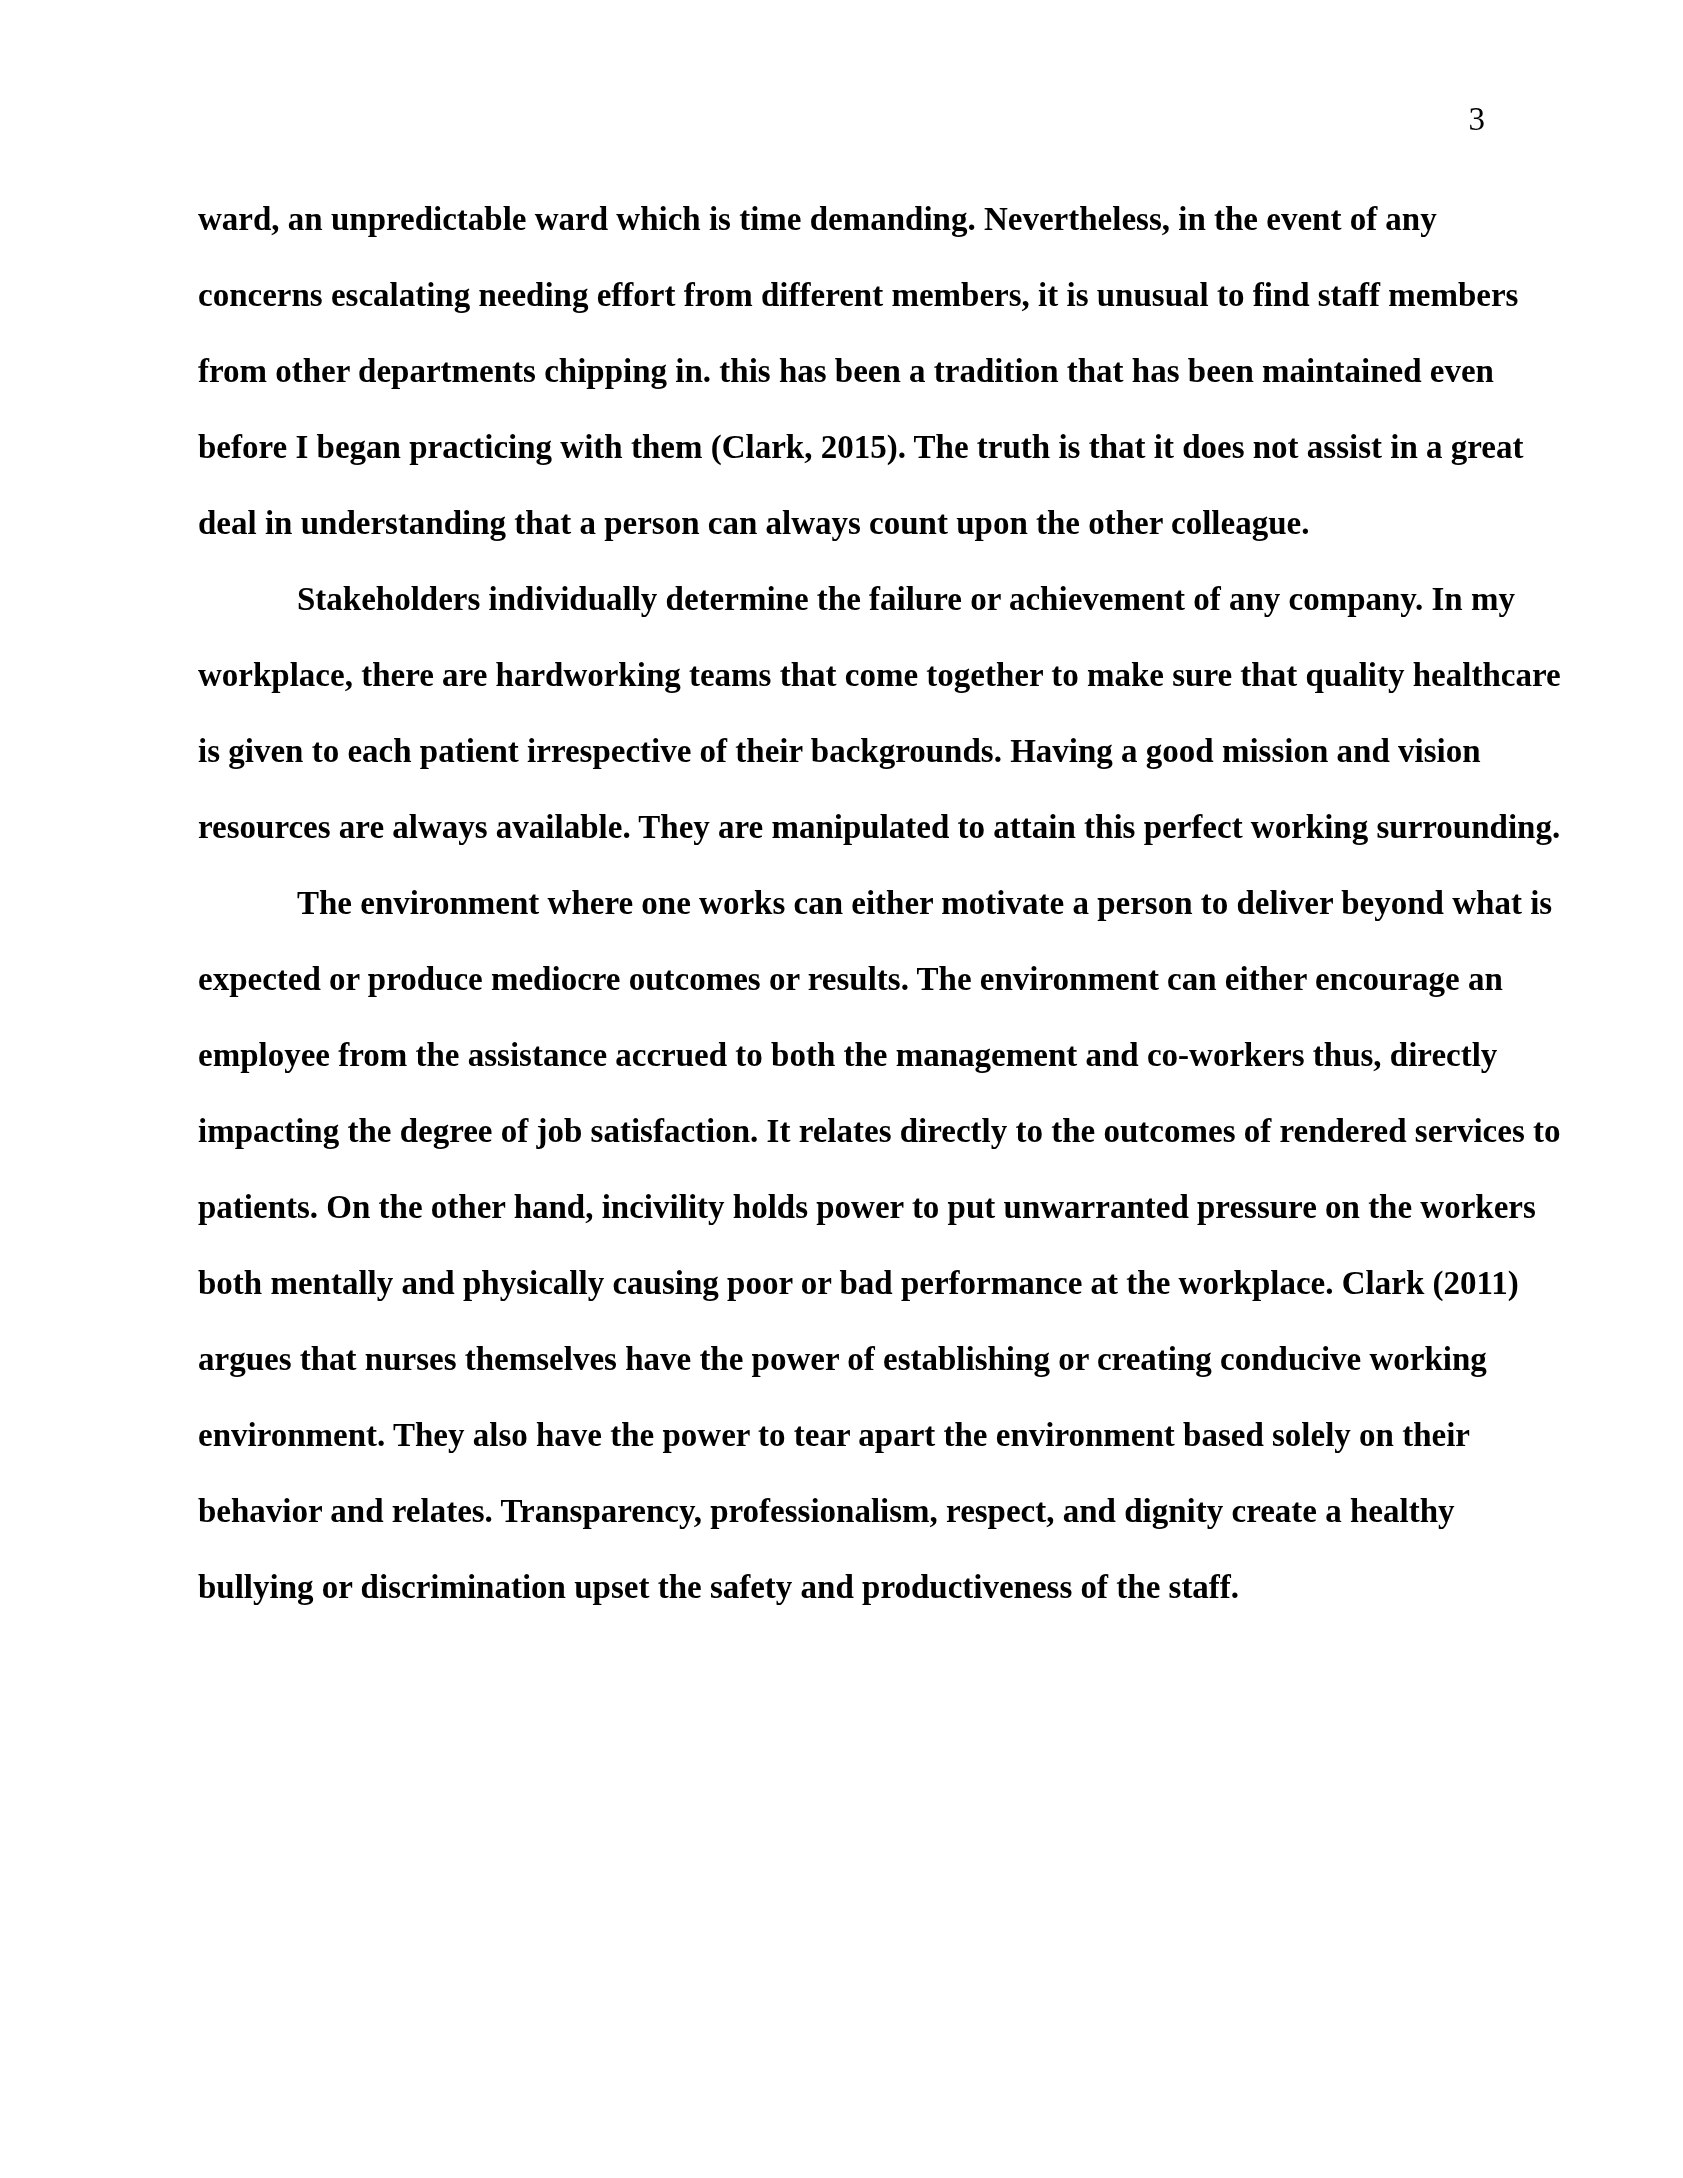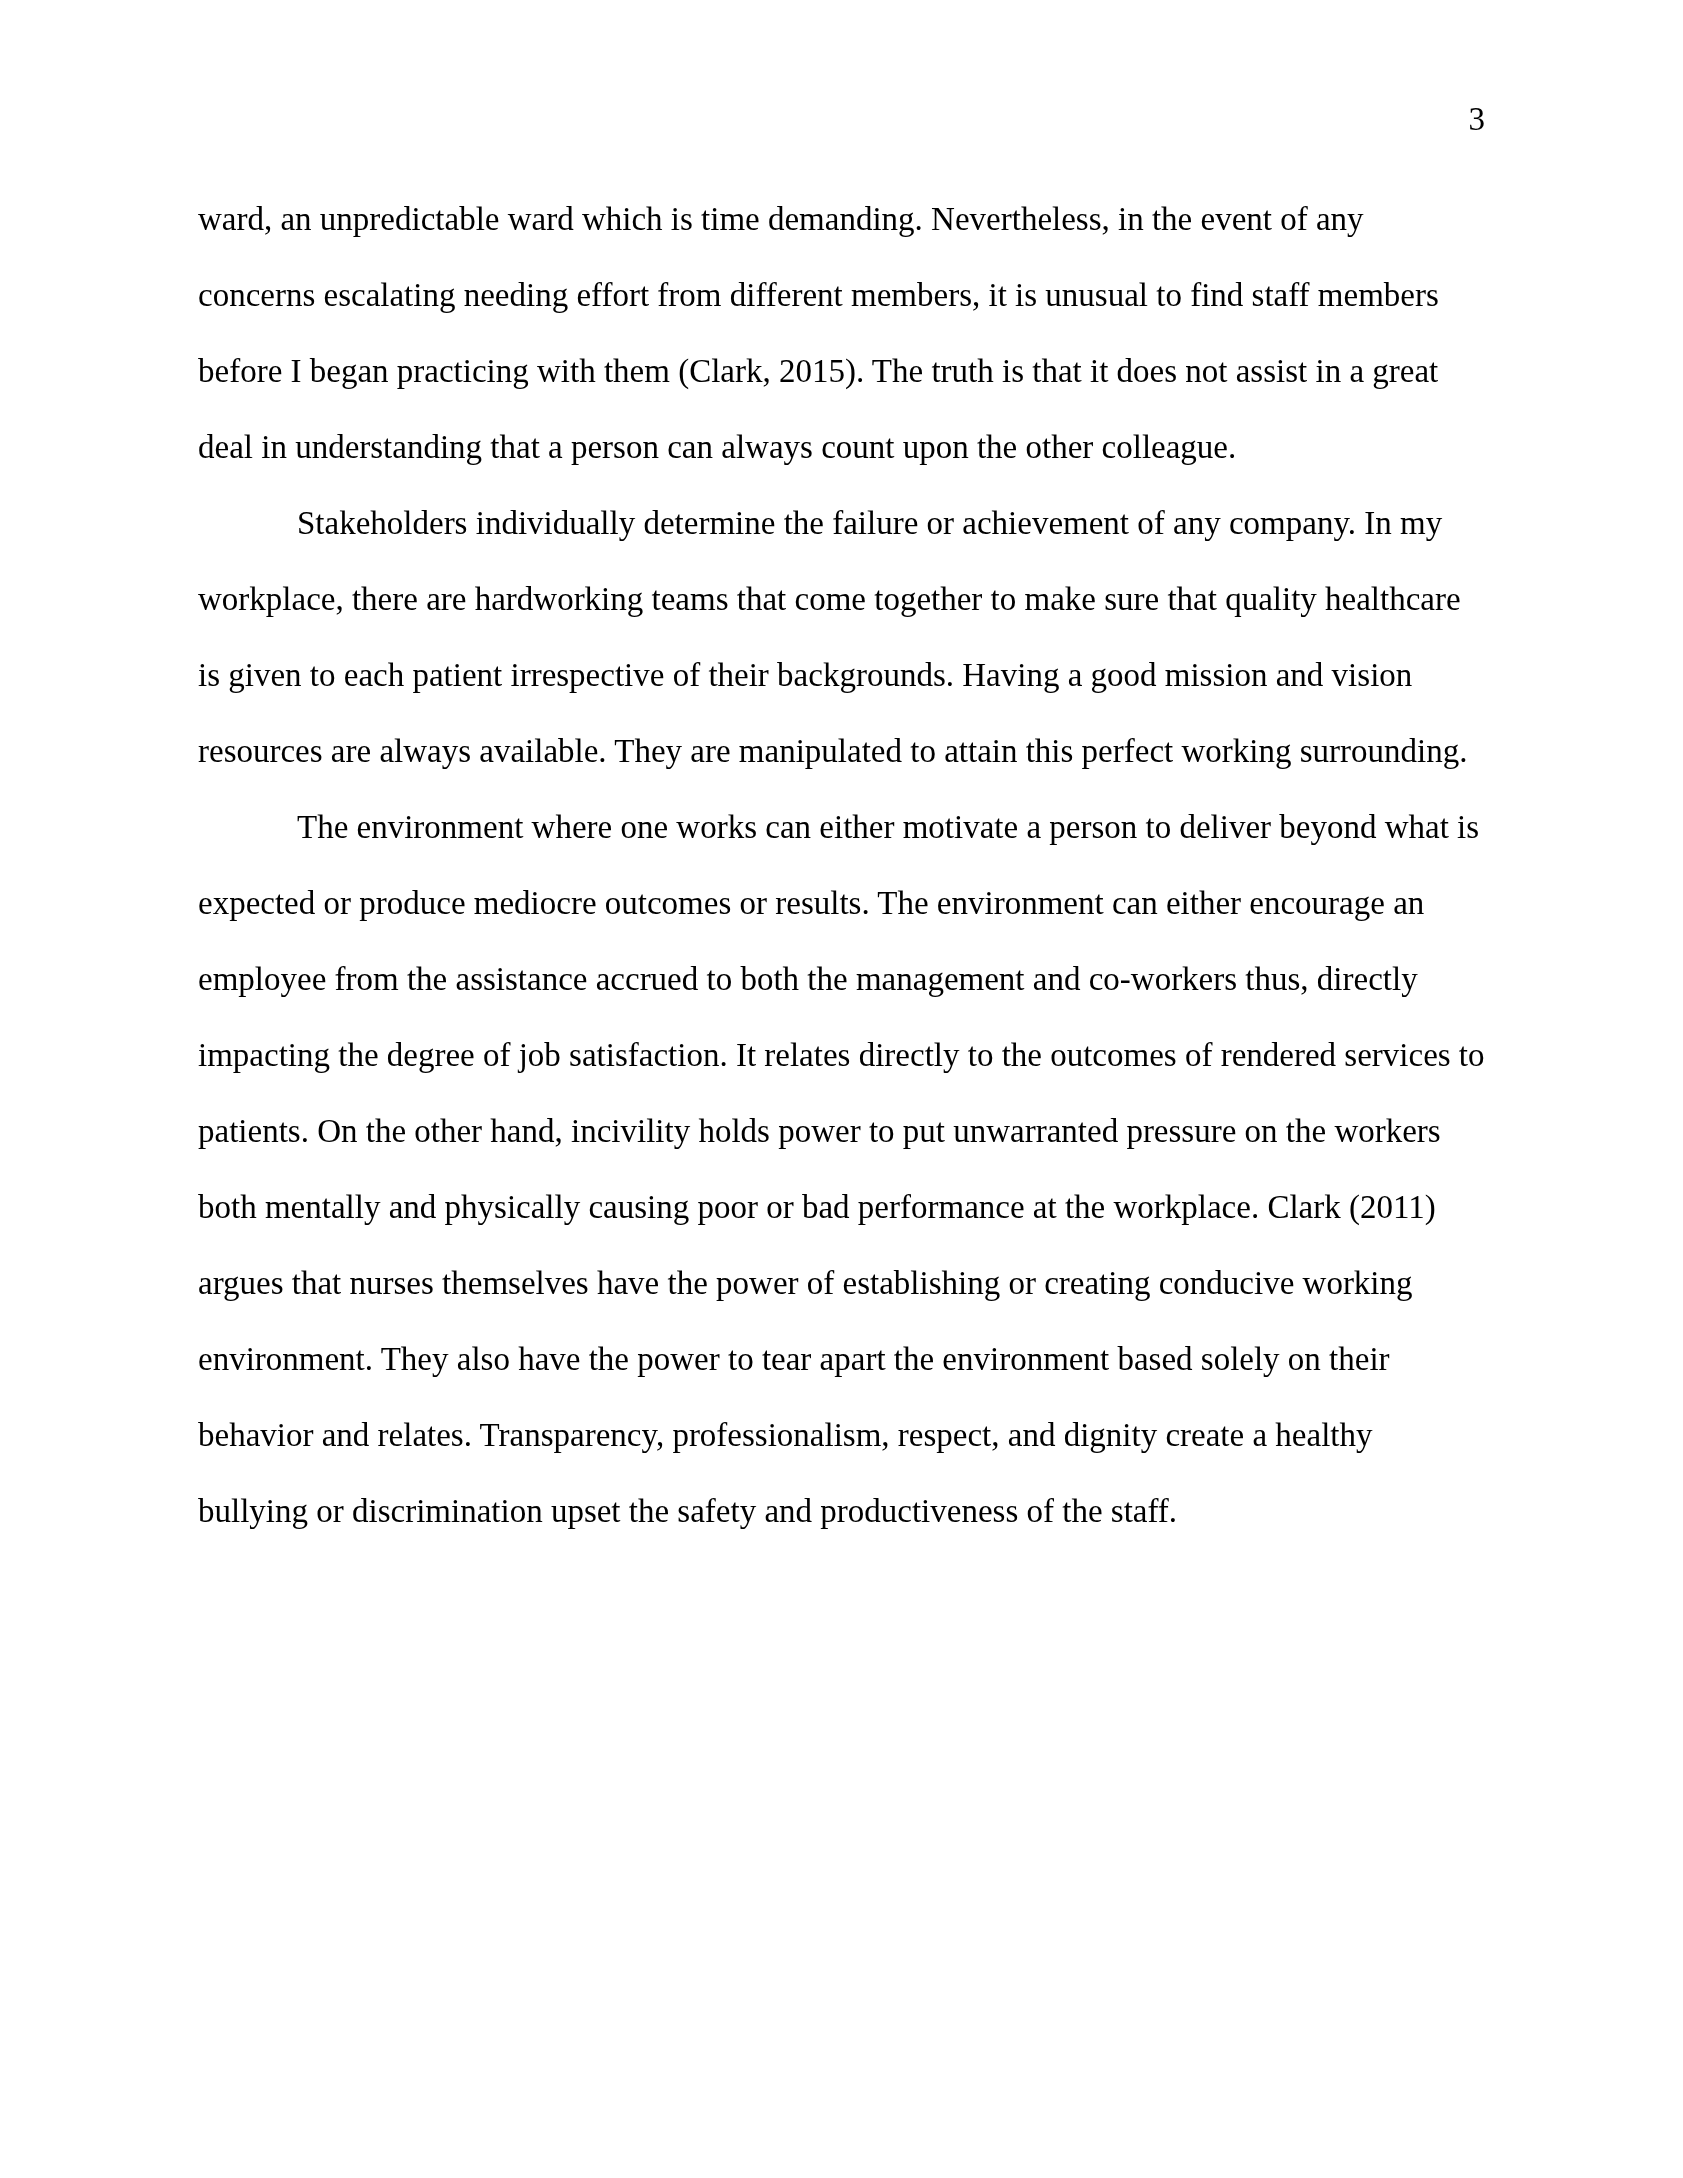--- a/index.html
+++ b/index.html
@@ -7,38 +7,39 @@
   .page {
     position: absolute; left: 0; top: 0; width: 1683px; height: 2178px;
     background: #ffffff; color: #000000;
     font-family: "Liberation Serif", "DejaVu Serif", serif;
   }
   .page-number {
     position: absolute; top: 99px; right: 198px;
     font-size: 33px; line-height: 40px;
   }
   .body-text {
-    position: absolute; left: 198px; top: 181px; width: 1287px;
+    position: absolute; left: 198px; top: 181px; width: 1287px; font-weight: bold;
   }
   .para {
     margin: 0; font-size: 33px; line-height: 76px;
     text-align: left; white-space: normal;
   }
   .line { display: block; white-space: nowrap; }
 </style>
 </head>
 <body>
 
 <div class="page">
   <div class="page-number">3</div>
 
   <div class="body-text">
     <p class="para">
       <span class="line">ward, an unpredictable ward which is time demanding. Nevertheless, in the event of any</span>
       <span class="line">concerns escalating needing effort from different members, it is unusual to find staff members</span>
+      <span class="line">from other departments chipping in. this has been a tradition that has been maintained even</span>
       <span class="line">before I began practicing with them (Clark, 2015). The truth is that it does not assist in a great</span>
       <span class="line">deal in understanding that a person can always count upon the other colleague.</span>
     </p>
     <p class="para">
       <span class="line" style="padding-left:99px">Stakeholders individually determine the failure or achievement of any company. In my</span>
       <span class="line">workplace, there are hardworking teams that come together to make sure that quality healthcare</span>
       <span class="line">is given to each patient irrespective of their backgrounds. Having a good mission and vision</span>
       <span class="line">resources are always available. They are manipulated to attain this perfect working surrounding.</span>
     </p>
     <p class="para">

